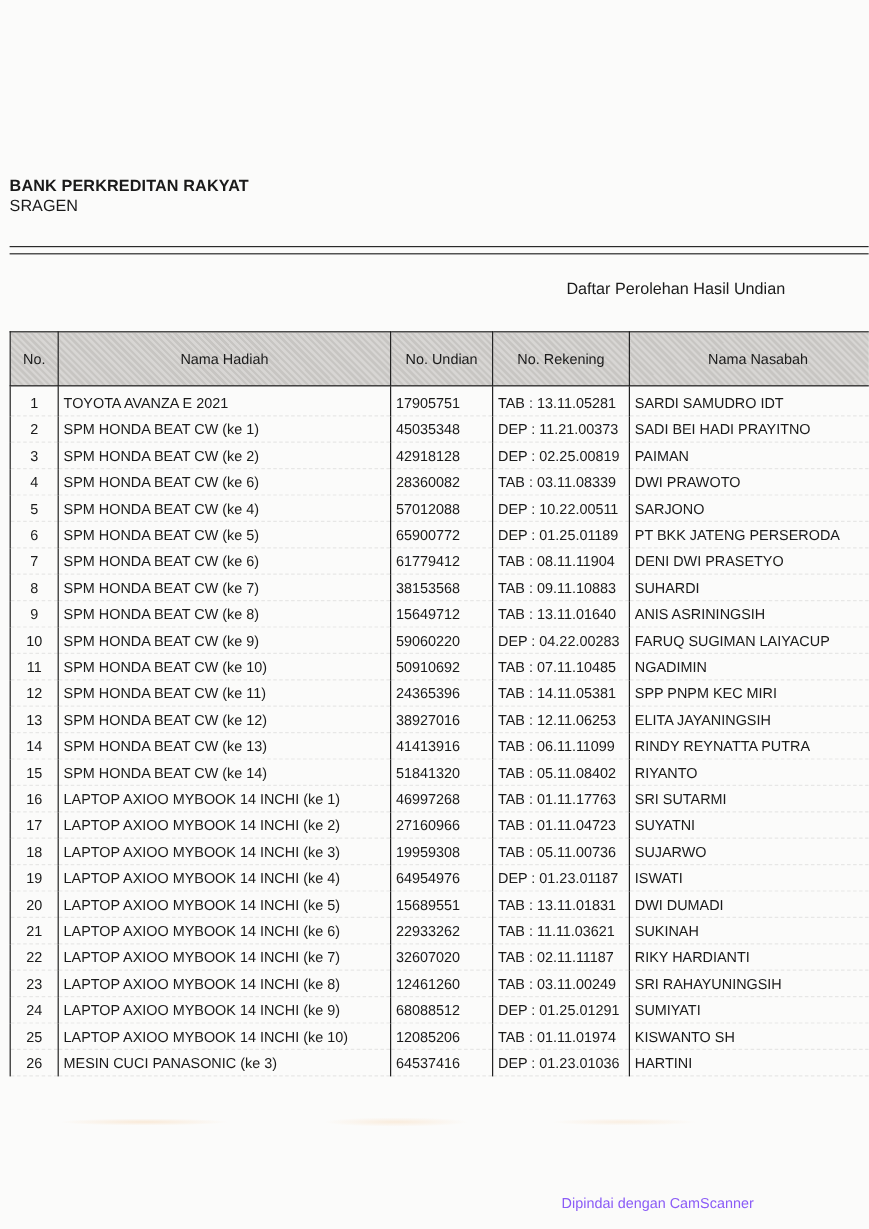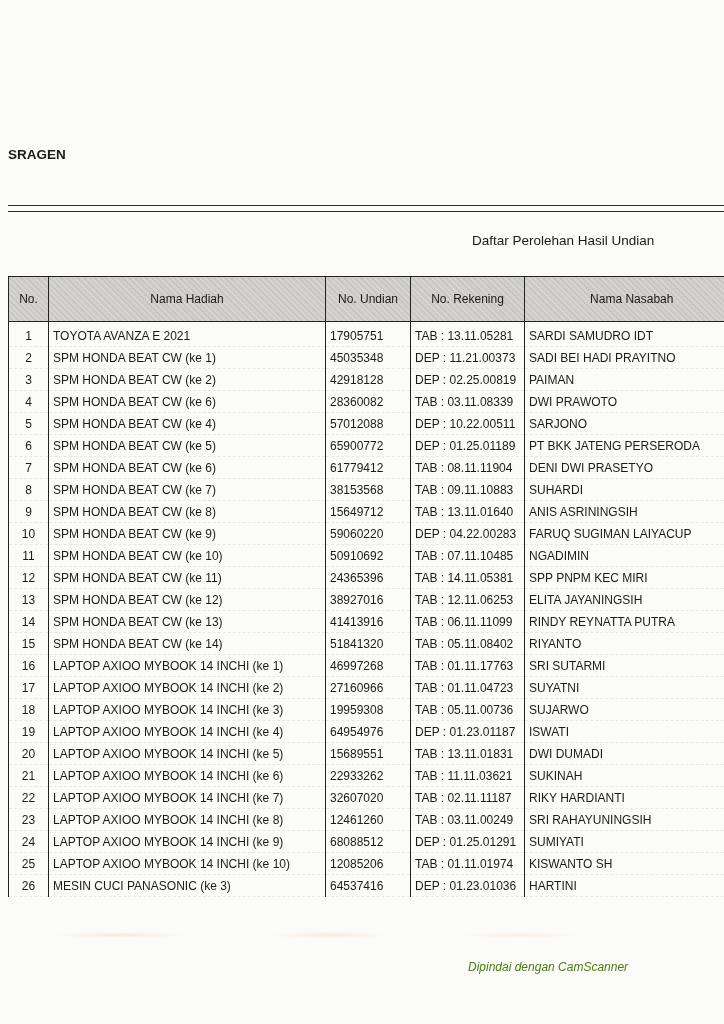--- a/index.html
+++ b/index.html
@@ -6,21 +6,21 @@
   body {
     width: 724px; height: 1024px; overflow: hidden;
     background: #fbfbfa;
     font-family: "Liberation Sans", "DejaVu Sans", sans-serif;
     color: #1a1a1a;
     position: relative;
   }
   .letterhead { position: absolute; left: 8px; top: 146px; }
   .letterhead div { font-size: 13.5px; line-height: 17px; }
   .letterhead .l1, .letterhead .l2 { font-weight: bold; letter-spacing: 0.1px; }
-  .letterhead .l3 { font-weight: bold; text-align: right; }
+  .letterhead .l3 { font-weight: normal; }
   .rule1 { position: absolute; left: 8px; right: 0; top: 205px; border-top: 1.5px solid #2a2a2a; }
   .rule2 { position: absolute; left: 8px; right: 0; top: 211px; border-top: 1.5px solid #2a2a2a; }
 
   .doc-title { position: absolute; left: 472px; top: 233px; font-size: 13.5px; font-weight: normal; text-align: right; }
   .doc-date { position: absolute; left: 519px; top: 254px; font-size: 11.5px; margin-top: 45px; }
 
   table.prize {
     position: absolute; left: 8px; top: 276px;
     border-collapse: collapse;
     font-size: 12px;
@@ -49,26 +49,27 @@
   td.c-nr { padding-left: 3px; margin-left: 14px; }
   td.c-nn { border-right: none !important; padding-left: 3px; }
   th.h-nn { border-right: none !important; }
   .stain {
     position: absolute; left: 0; right: 0; top: 910px; height: 40px;
     background:
       radial-gradient(ellipse at 120px 25px, rgba(245,200,150,0.35), transparent 70px),
       radial-gradient(ellipse at 330px 25px, rgba(245,200,150,0.3), transparent 60px),
       radial-gradient(ellipse at 520px 25px, rgba(245,200,150,0.25), transparent 60px);
   }
-  .footer { position: absolute; left: 468px; top: 960px; font-size: 12px; color: #4d7c0f; font-style: italic; }
+  .footer { position: absolute; left: 468px; top: 996px; font-size: 12px; color: #8b5cf6; }
 </style>
 </head>
 <body>
 
 <div class="letterhead">
+  <div class="l1">BANK PERKREDITAN RAKYAT</div>
   <div class="l3">SRAGEN</div>
 </div>
 <div class="rule1"></div>
 <div class="rule2"></div>
 
 <div class="doc-title">Daftar Perolehan Hasil Undian</div>
 <div class="doc-date">11 September 2021</div>
 
 <table class="prize">
   <colgroup>

